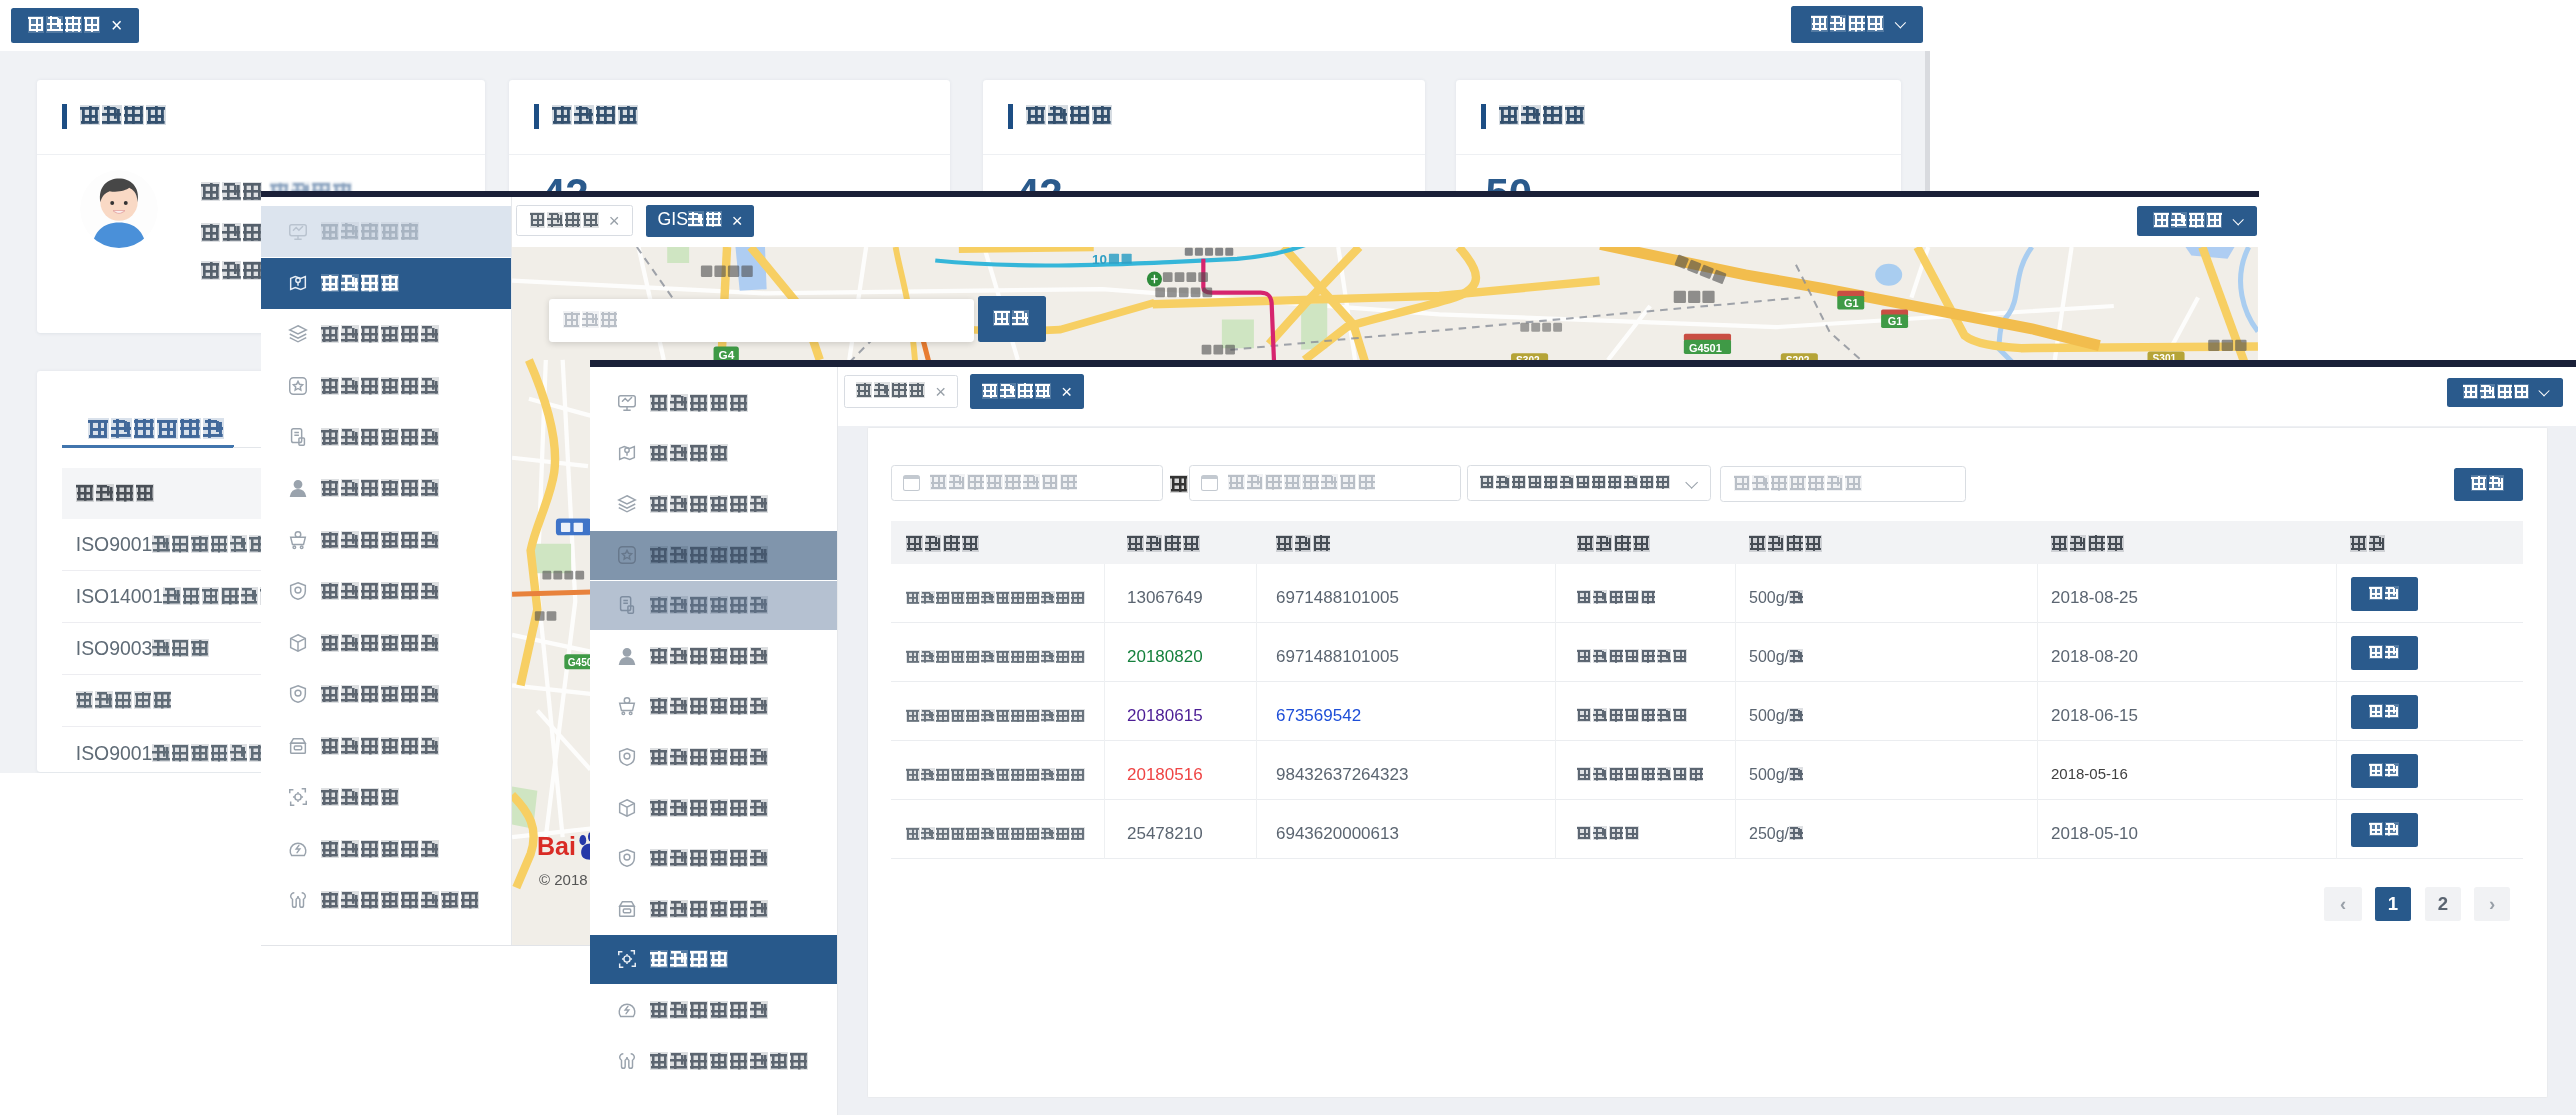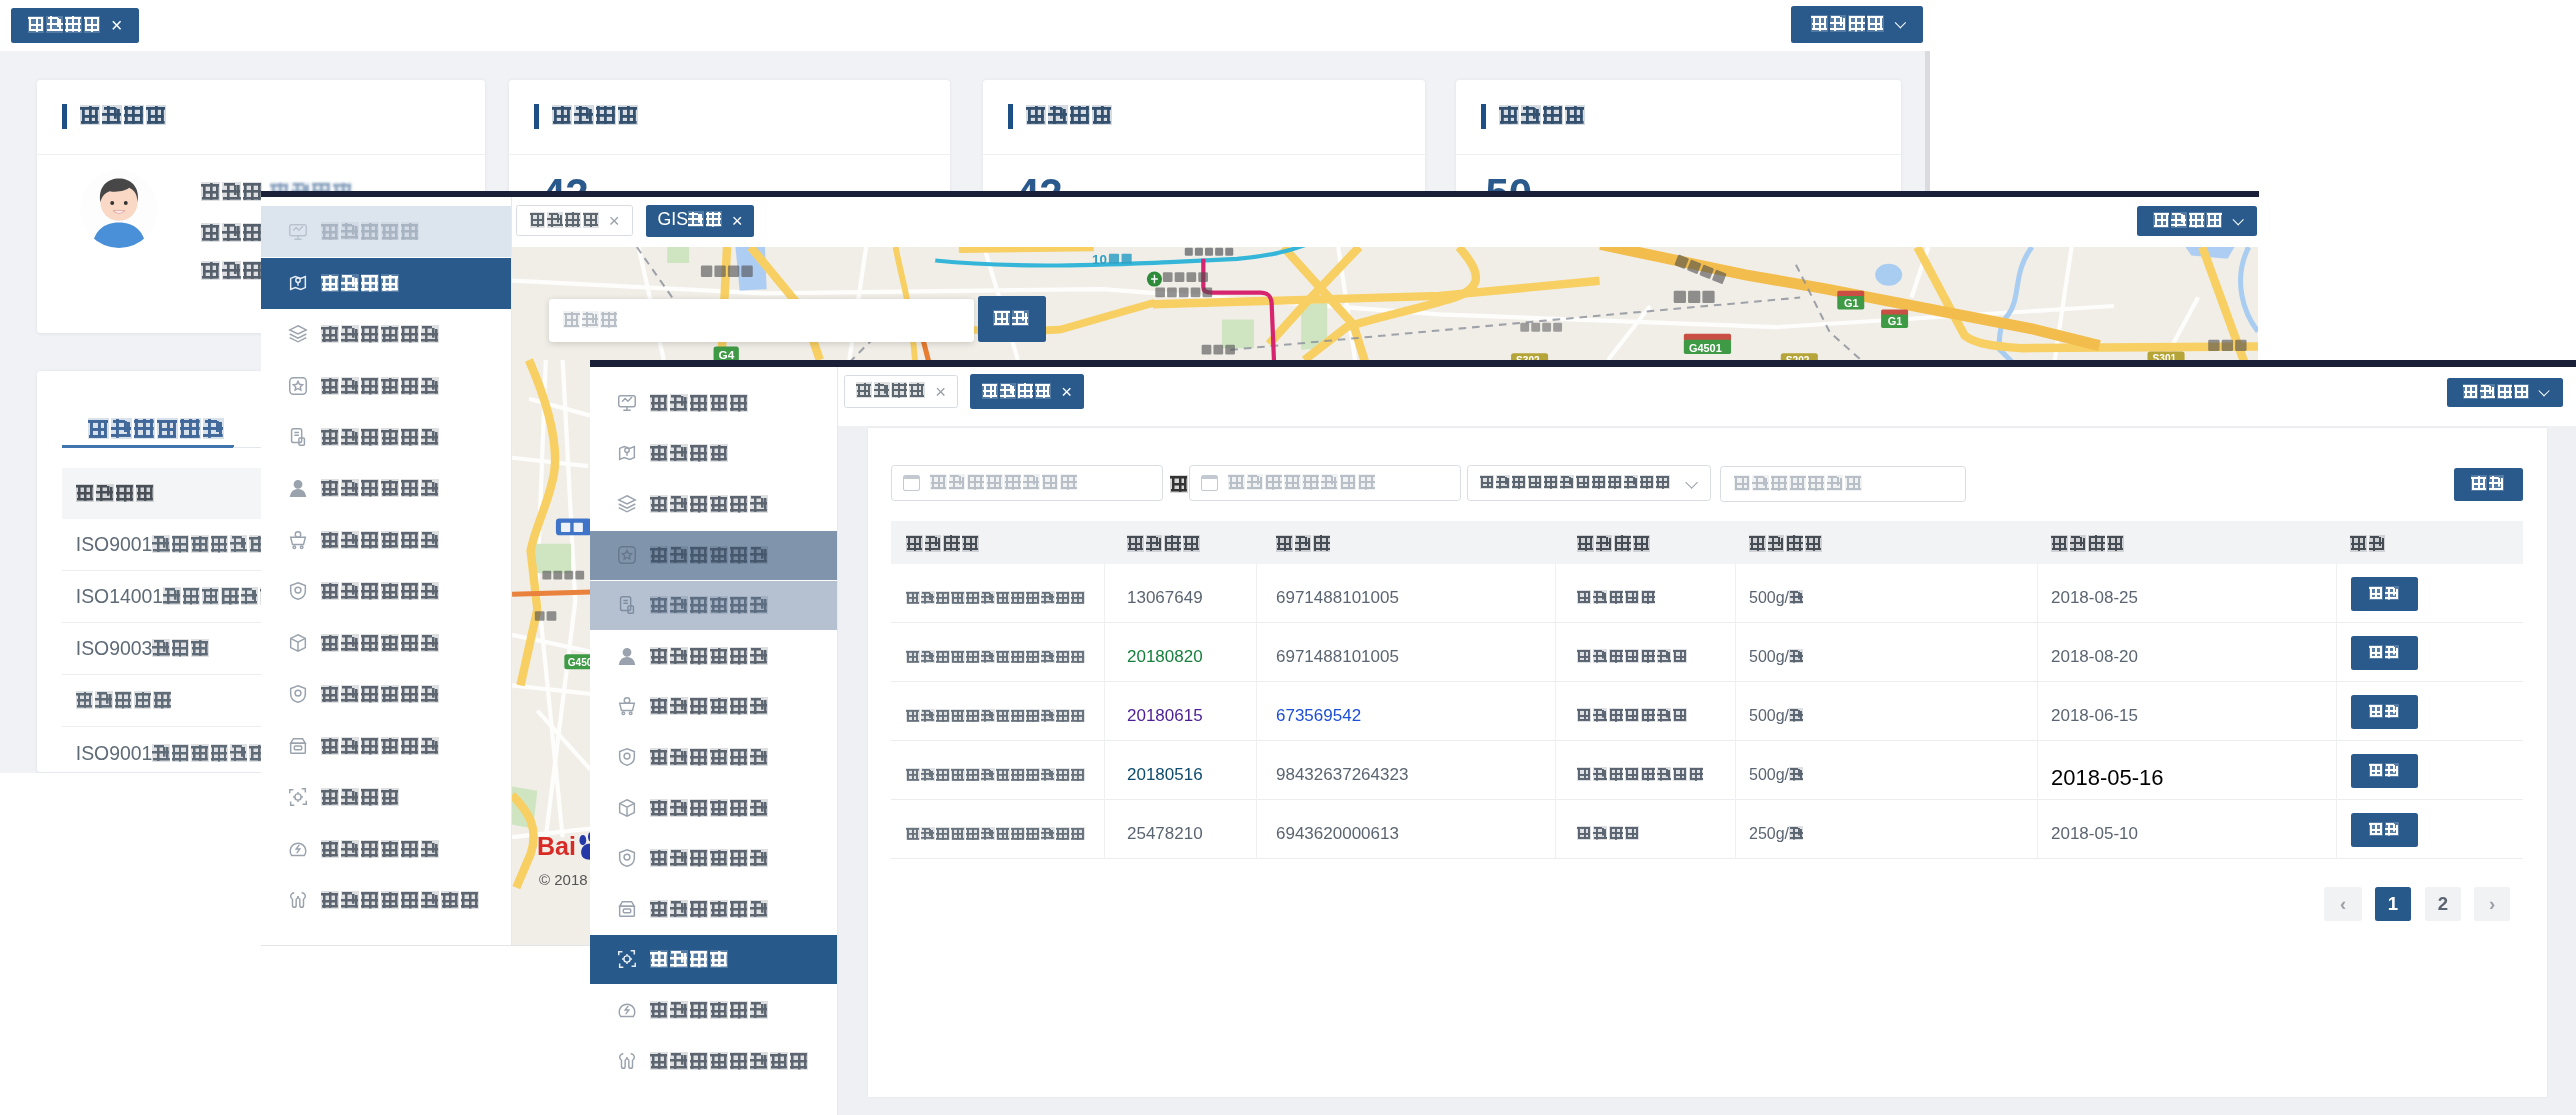--- a/index.html
+++ b/index.html
@@ -585,25 +585,25 @@
     <div class="abs" style="left:537px;top:346px;font-size:17px;color:#4c1d95">20180615</div>
     <div class="abs" style="left:686px;top:346px;font-size:17px;color:#1d4ed8">673569542</div>
     <div class="abs" style="left:987px;top:347px;font-size:16px;color:#5b6571"><span class="zh "><i></i><i></i><i></i><i></i><i></i><i></i><i></i></span></div>
     <div class="abs" style="left:1159px;top:347px;font-size:16px;color:#5b6571"><span class="zh "><b>500g/</b><i></i></span></div>
     <div class="abs" style="left:1461px;top:346px;font-size:17px;color:#5b6571">2018-06-15</div>
     <div class="btn" style="left:1761px;top:335px;width:67px;height:34px;font-size:16px">
       <span class="zh "><i></i><i></i></span>
     </div>
     <div class="abs" style="left:301px;top:381px;width:1632px;height:59px;border-bottom:0.8px solid #ebedf0"></div>
     <div class="abs" style="left:316px;top:406px;font-size:15px;color:#68727c"><span class="zh "><i></i><i></i><i></i><i></i><i></i><i></i><i></i><i></i><i></i><i></i><i></i><i></i></span></div>
-    <div class="abs" style="left:537px;top:405px;font-size:17px;color:#0c4a6e">20180516</div>
+    <div class="abs" style="left:537px;top:405px;font-size:17px;color:#ef4444">20180516</div>
     <div class="abs" style="left:686px;top:405px;font-size:17px;color:#5b6571">98432637264323</div>
     <div class="abs" style="left:987px;top:406px;font-size:16px;color:#5b6571"><span class="zh "><i></i><i></i><i></i><i></i><i></i><i></i><i></i><i></i></span></div>
     <div class="abs" style="left:1159px;top:406px;font-size:16px;color:#5b6571"><span class="zh "><b>500g/</b><i></i></span></div>
-    <div class="abs" style="left:1461px;top:405px;font-size:22px;color:#000000">2018-05-16</div>
+    <div class="abs" style="left:1461px;top:405px;font-size:15px;color:#404040">2018-05-16</div>
     <div class="btn" style="left:1761px;top:394px;width:67px;height:34px;font-size:16px">
       <span class="zh "><i></i><i></i></span>
     </div>
     <div class="abs" style="left:301px;top:440px;width:1632px;height:59px;border-bottom:0.8px solid #ebedf0"></div>
     <div class="abs" style="left:316px;top:465px;font-size:15px;color:#68727c"><span class="zh "><i></i><i></i><i></i><i></i><i></i><i></i><i></i><i></i><i></i><i></i><i></i><i></i></span></div>
     <div class="abs" style="left:537px;top:464px;font-size:17px;color:#5b6571">25478210</div>
     <div class="abs" style="left:686px;top:464px;font-size:17px;color:#5b6571">6943620000613</div>
     <div class="abs" style="left:987px;top:465px;font-size:16px;color:#5b6571"><span class="zh "><i></i><i></i><i></i><i></i></span></div>
     <div class="abs" style="left:1159px;top:465px;font-size:16px;color:#5b6571"><span class="zh "><b>250g/</b><i></i></span></div>
     <div class="abs" style="left:1461px;top:464px;font-size:17px;color:#5b6571">2018-05-10</div>

